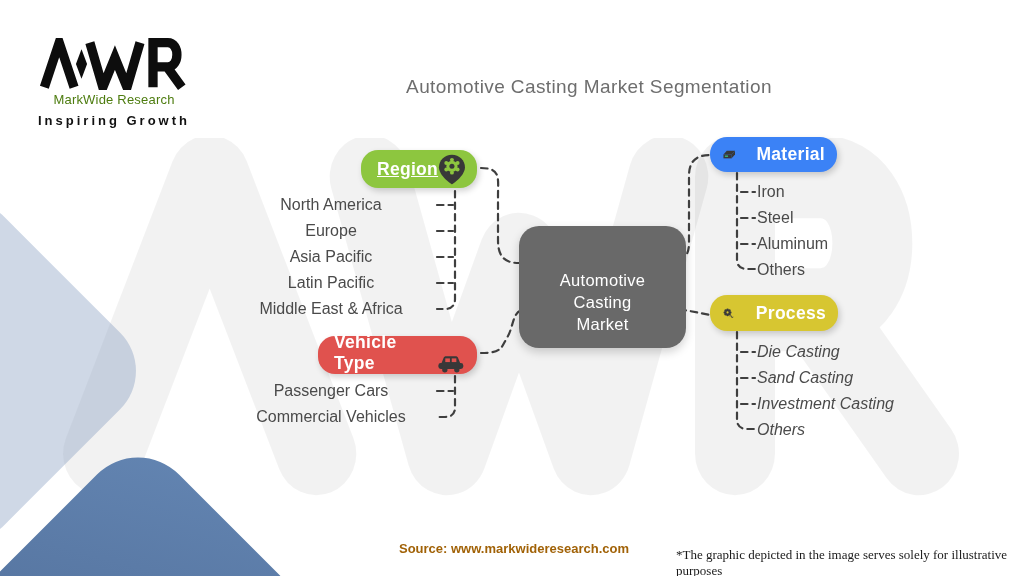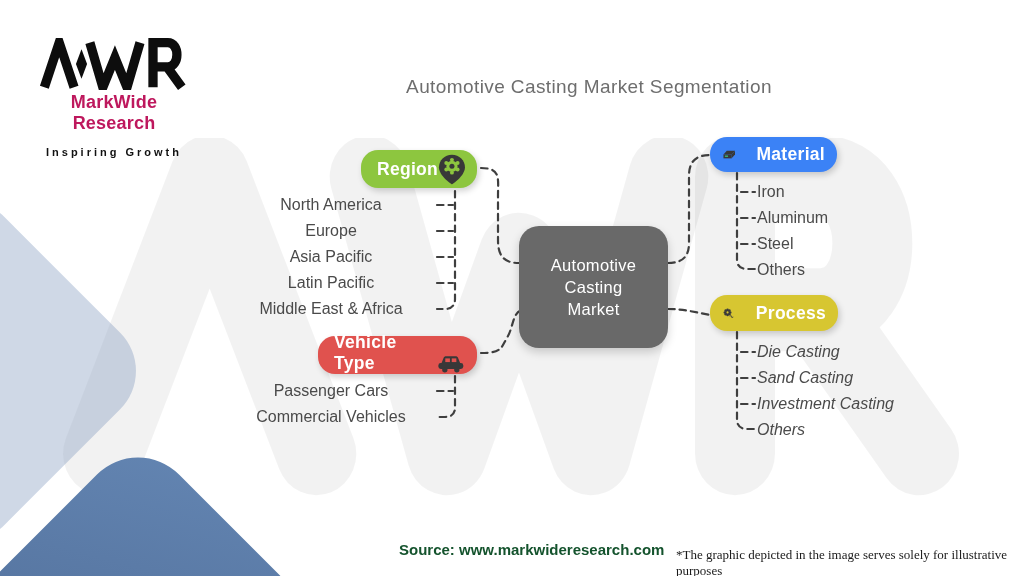--- a/index.html
+++ b/index.html
@@ -10,63 +10,63 @@
   .watermark{position:absolute;left:55px;top:138px;width:960px;height:360px;z-index:0;}
   .deco-diamond{position:absolute;transform:rotate(45deg);z-index:1;}
   .deco-light{left:-170px;top:235px;width:272px;height:272px;border-radius:54px;
               background:rgba(140,162,195,0.42);}
   .deco-dark{left:-8px;top:494px;width:292px;height:292px;border-radius:58px;
              background:linear-gradient(150deg,#6385b2 0%,#4a6690 100%);}
 
   
   .logo{position:absolute;left:33px;top:38px;width:162px;z-index:3;text-align:center;}
   .logo-mark{display:block;margin:0 auto;}
-  .logo-company{font-size:18px;font-weight:700;color:#be185d;letter-spacing:.2px;margin-top:2px;}
-  .logo-tagline{font-size:11px;font-weight:700;color:#111;letter-spacing:3px;margin-top:12px;text-align:center;}
+  .logo-company{font-size:13px;font-weight:400;color:#4d7c0f;letter-spacing:.2px;margin-top:2px;}
+  .logo-tagline{font-size:13px;font-weight:700;color:#111;letter-spacing:3px;margin-top:6px;text-align:center;}
 
   
   .title{position:absolute;left:333px;top:76px;width:512px;text-align:center;
          font-size:19px;font-weight:500;color:#6e6e6e;letter-spacing:.4px;z-index:3;}
 
   
   .connectors{position:absolute;left:0;top:0;z-index:2;pointer-events:none;}
   .dash{fill:none;stroke:#3f3f3f;stroke-width:2.2;stroke-dasharray:6.5 5;stroke-linecap:round;}
 
   
-  .center-node{position:absolute;left:519px;top:226px;width:149px;height:122px;
+  .center-node{position:absolute;left:519px;top:226px;width:167px;height:122px;
                background:#696969;border-radius:20px;z-index:3;
                display:flex;flex-direction:column;justify-content:flex-end;align-items:center;
-               padding-bottom:28px;box-sizing:border-box;box-shadow:0 4px 10px rgba(0,0,0,.18);}
+               padding-bottom:13px;box-sizing:border-box;box-shadow:0 4px 10px rgba(0,0,0,.18);}
   .center-node .line{color:#fff;font-size:16.5px;font-weight:500;line-height:22px;letter-spacing:.3px;}
 
   
   .badge{position:absolute;z-index:3;display:flex;align-items:center;box-sizing:border-box;
          border-radius:17px;color:#fff;font-weight:700;letter-spacing:.3px;
          box-shadow:2px 3px 6px rgba(0,0,0,.18);}
   .badge .label{font-size:17.5px;}
   .badge-region{left:361px;top:150px;width:116px;height:38px;background:#8dc63f;
-                padding:0 11px 0 16px;justify-content:space-between;}
+                padding:0 11px 0 16px;justify-content:space-between;text-decoration:underline;}
   .badge-vehicle{left:318px;top:336px;width:159px;height:38px;background:#e0524e;
                  padding:0 12px 0 16px;justify-content:space-between;align-items:flex-end;}
   .badge-material{left:710px;top:137px;width:127px;height:35px;background:#3b82f6;
                   padding:16px 12px;gap:20px;}
   .badge-process{left:710px;top:295px;width:128px;height:36px;background:#d7c631;
                  padding:0 12px;gap:21px;}
 
   
   .items{position:absolute;z-index:3;margin:0;padding:0;list-style:none;}
   .items li{height:26px;line-height:26px;font-size:16px;color:#4a4a4a;white-space:nowrap;}
   .items-left{text-align:center;}
   .list-region{left:230px;top:192px;width:202px;}
   .list-vehicle{left:230px;top:378px;width:202px;}
   .list-material{left:757px;top:179px;width:220px;}
   .list-process{left:757px;top:339px;width:240px;font-style:italic;}
 
   
-  .source{position:absolute;left:399px;top:541px;font-size:15px;font-weight:700;color:#14532d;z-index:3;}
+  .source{position:absolute;left:399px;top:541px;font-size:13px;font-weight:700;color:#a16207;z-index:3;}
   .disclaimer{position:absolute;left:676px;top:547px;width:345px;font-size:13px;font-weight:500;
               color:#1a1a1a;z-index:3;font-family:Liberation Serif, serif;}
 </style>
 </head>
 <body>
 
 <div id="canvas">
 
   <svg class="watermark" viewBox="0 0 360 130" preserveAspectRatio="none" width="960" height="360">
     <g fill="none" stroke="rgba(0,0,0,0.05)" stroke-width="30" stroke-linecap="round" stroke-linejoin="round">
@@ -174,22 +174,22 @@
     <svg width="28" height="23" viewBox="0 0 30 24">
       <polygon points="3,12 10,4 27,4 20,12" fill="#383838"></polygon>
       <polygon points="3,12 20,12 20,20 3,20" fill="#383838"></polygon>
       <polygon points="20,12 27,4 27,12 20,20" fill="#383838"></polygon>
       <rect x="6" y="14.2" width="6.5" height="2.6" fill="#3ec47e"></rect>
     </svg>
     <span class="label">Material</span>
   </div>
   <ul class="items list-material">
     <li>Iron</li>
+    <li>Steel</li>
     <li>Aluminum</li>
-    <li>Steel</li>
     <li>Others</li>
   </ul>
 
   <div class="badge badge-process">
     <svg width="28" height="25" viewBox="0 0 30 26">
       <g fill="#3a3a3a">
         <circle cx="13" cy="10.5" r="5.6"></circle>
         <circle cx="13" cy="4.2" r="2.9"></circle>
           <circle cx="13" cy="16.8" r="2.9"></circle>
         <circle cx="6.7" cy="10.5" r="2.9"></circle>

